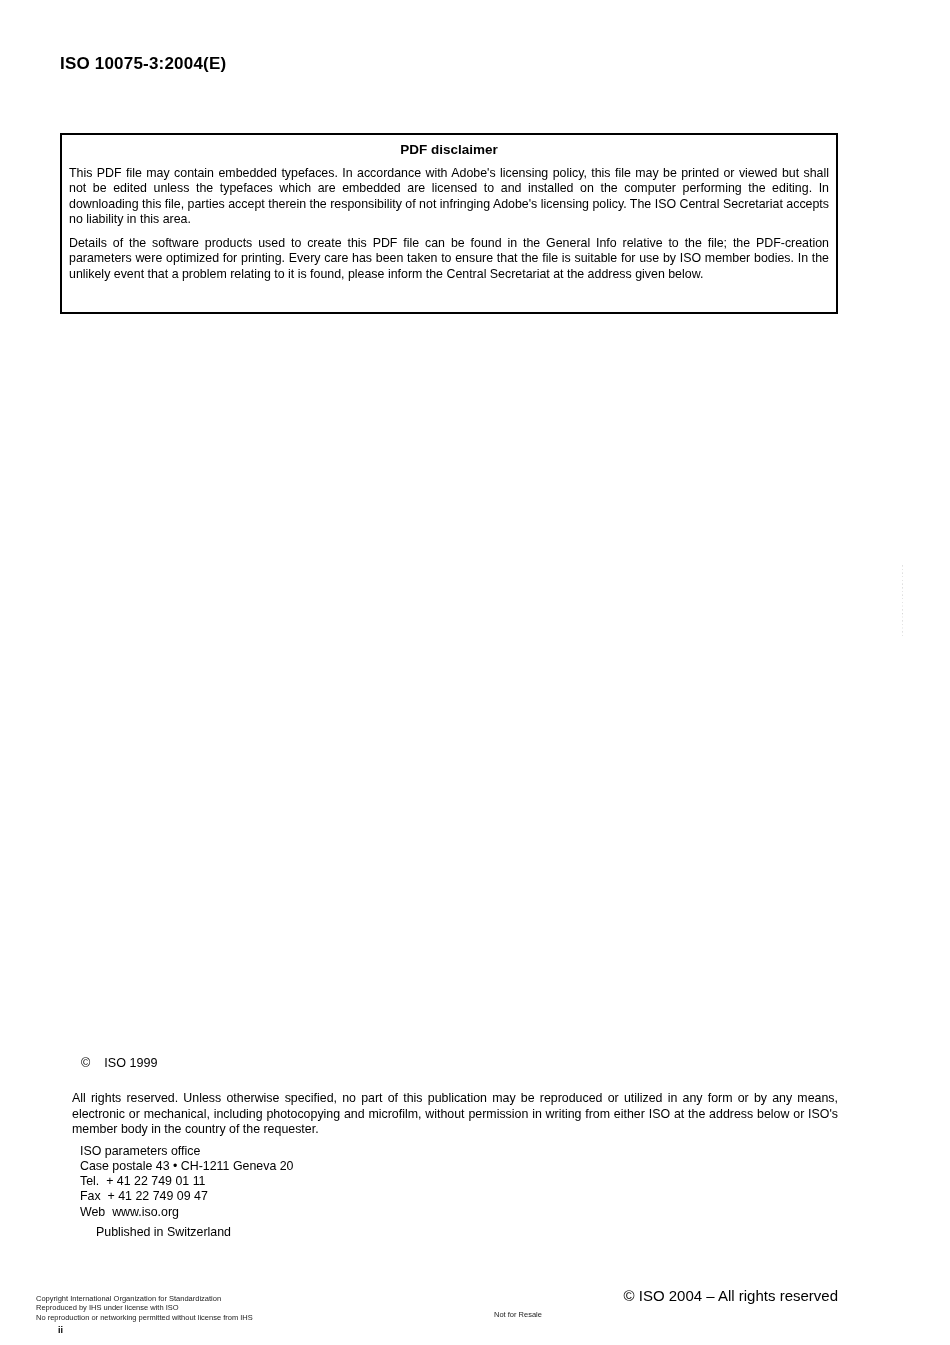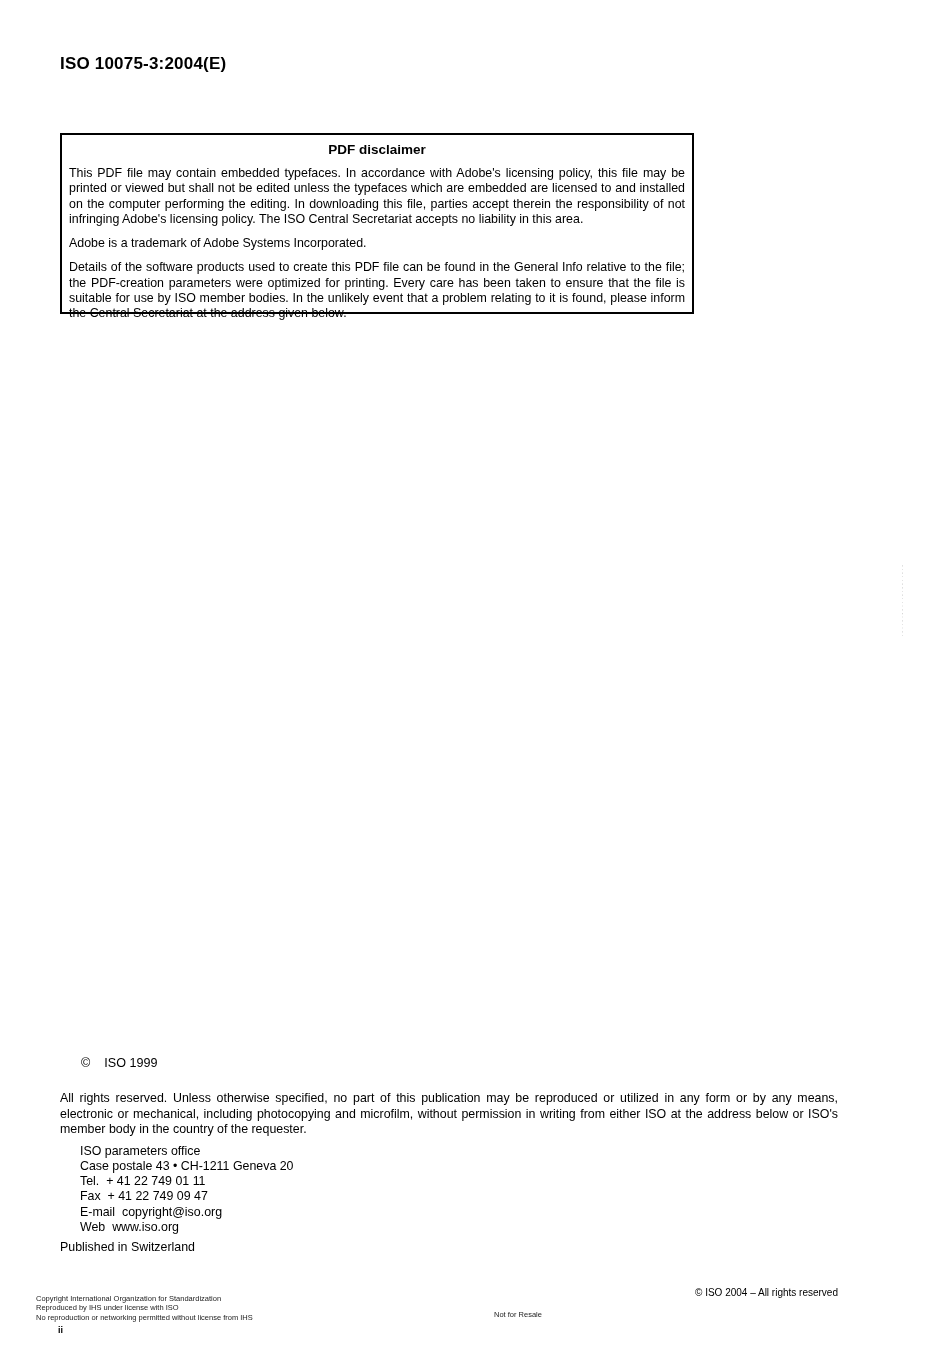--- a/index.html
+++ b/index.html
@@ -17,21 +17,21 @@
     left: 60px;
     top: 54px;
     font-size: 17px;
     font-weight: bold;
     letter-spacing: 0.2px;
   }
   .disclaimer-box {
     position: absolute;
     left: 60px;
     top: 133px;
-    width: 634px;
+    width: 778px;
     height: 181px;
     border: 2px solid #000000;
     box-sizing: border-box;
     padding: 5px 7px 8px 7px;
   }
   .disclaimer-title {
     text-align: center;
     font-weight: bold;
     font-size: 13.5px;
     margin: 2px 0 9px 0;
@@ -51,31 +51,32 @@
   .copyright-line {
     font-size: 12.6px;
     margin-bottom: 7px;
     white-space: pre-wrap;
   }
   .copyright-line .sym { margin-right: 14px; }
   .rights-paragraph {
     font-size: 12.4px;
     line-height: 15.6px;
     text-align: justify;
-    margin: 0 0 6px 0;
+    margin: 0 0 6px 12px;
   }
   .address-block {
     margin-left: 20px;
     font-size: 12.4px;
     line-height: 15.2px;
   }
   .address-line { white-space: pre-wrap; }
   .published-line {
     font-size: 12.4px;
     margin-top: 5px;
+    margin-left: 36px;
   }
   .edge-watermark {
     position: absolute;
     left: 900px;
     top: 565px;
     height: 95px;
     writing-mode: vertical-rl;
     font-size: 5px;
     letter-spacing: 2px;
     color: #a8a8a8;
@@ -100,50 +101,48 @@
     position: absolute;
     left: 494px;
     top: 1310px;
     font-size: 7.5px;
     color: #1c1c1c;
   }
   .footer-rights {
     position: absolute;
     right: 112px;
     top: 1287px;
-    font-size: 10px;
+    font-size: 15px;
   }
 </style>
 </head>
 <body>
 
 <div class="page">
 
   <div class="header-title">ISO 10075-3:2004(E)</div>
 
   <div class="disclaimer-box">
     <div class="disclaimer-title">PDF disclaimer</div>
     <p>This PDF file may contain embedded typefaces. In accordance with Adobe's licensing policy, this file may be printed or viewed but shall not be edited unless the typefaces which are embedded are licensed to and installed on the computer performing the editing. In downloading this file, parties accept therein the responsibility of not infringing Adobe's licensing policy. The ISO Central Secretariat accepts no liability in this area.</p>
-    <p>Adobe is a trademark of Adobe Systems Incorporated.</p>
     <p>Details of the software products used to create this PDF file can be found in the General Info relative to the file; the PDF-creation parameters were optimized for printing. Every care has been taken to ensure that the file is suitable for use by ISO member bodies. In the unlikely event that a problem relating to it is found, please inform the Central Secretariat at the address given below.</p>
   </div>
 
   <div class="edge-watermark">-·-··--·-···--·-··-·</div>
 
   <div class="copyright-block">
     <div class="copyright-line">
       <span class="sym">©</span><span>ISO 1999</span>
     </div>
     <p class="rights-paragraph">All rights reserved. Unless otherwise specified, no part of this publication may be reproduced or utilized in any form or by any means, electronic or mechanical, including photocopying and microfilm, without permission in writing from either ISO at the address below or ISO's member body in the country of the requester.</p>
     <div class="address-block">
       <div class="address-line">ISO parameters office</div>
       <div class="address-line">Case postale 43 • CH-1211 Geneva 20</div>
       <div class="address-line">Tel.  + 41 22 749 01 11</div>
       <div class="address-line">Fax  + 41 22 749 09 47</div>
-      <div class="address-line">E-mail  copyright@iso.org</div>
       <div class="address-line">Web  www.iso.org</div>
     </div>
     <div class="published-line">Published in Switzerland</div>
   </div>
 
   <div class="footer-page-number">ii</div>
 
   <div class="footer-ihs">
     <div>Copyright International Organization for Standardization</div>
     <div>Reproduced by IHS under license with ISO</div>

